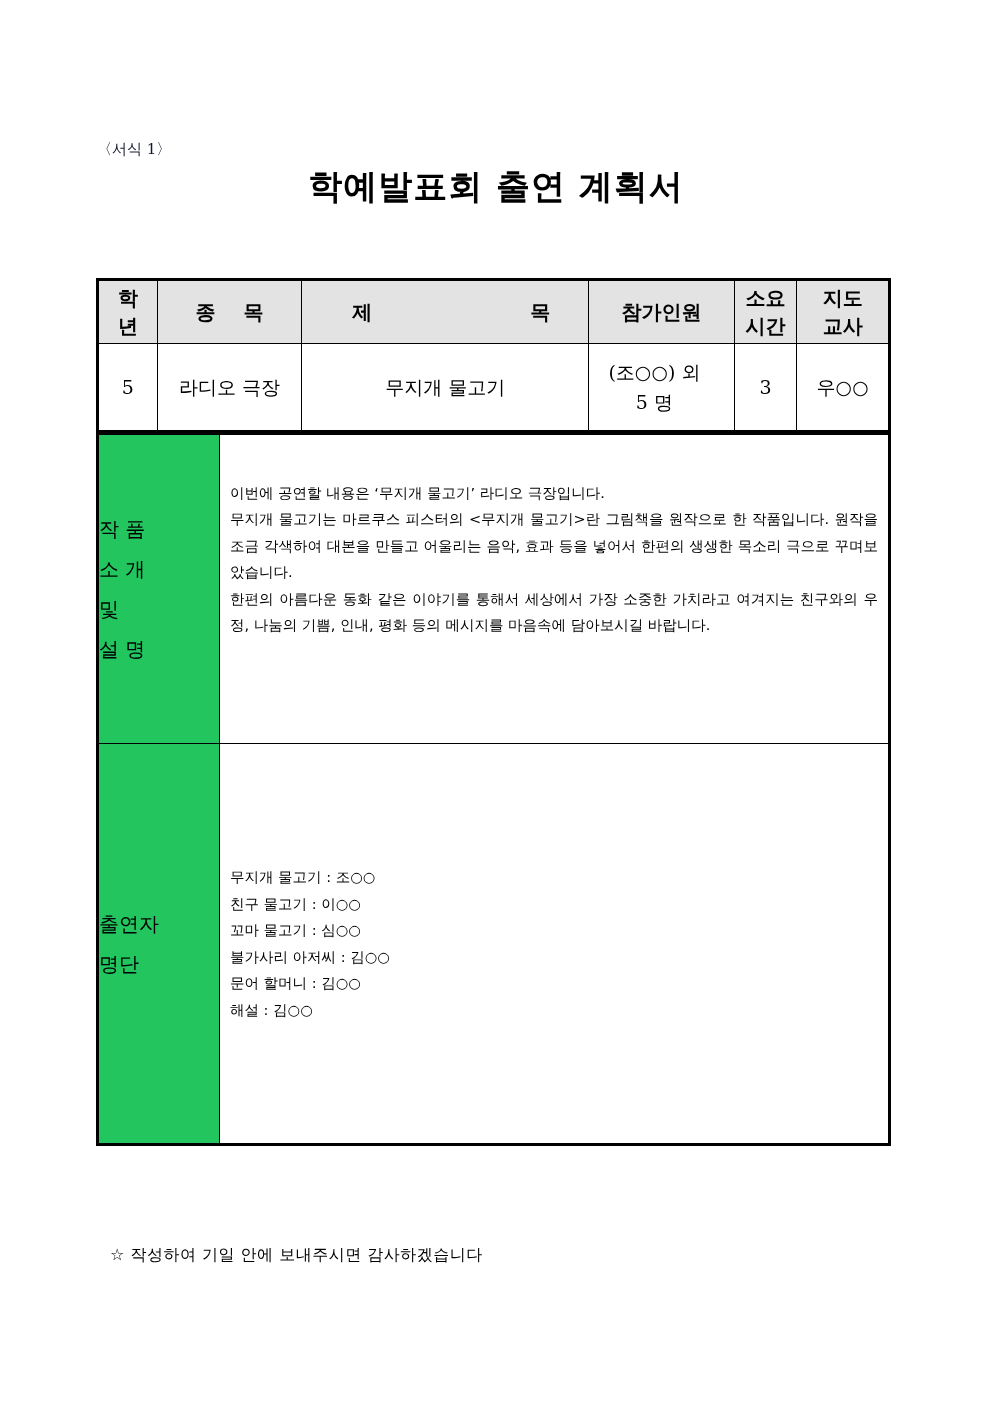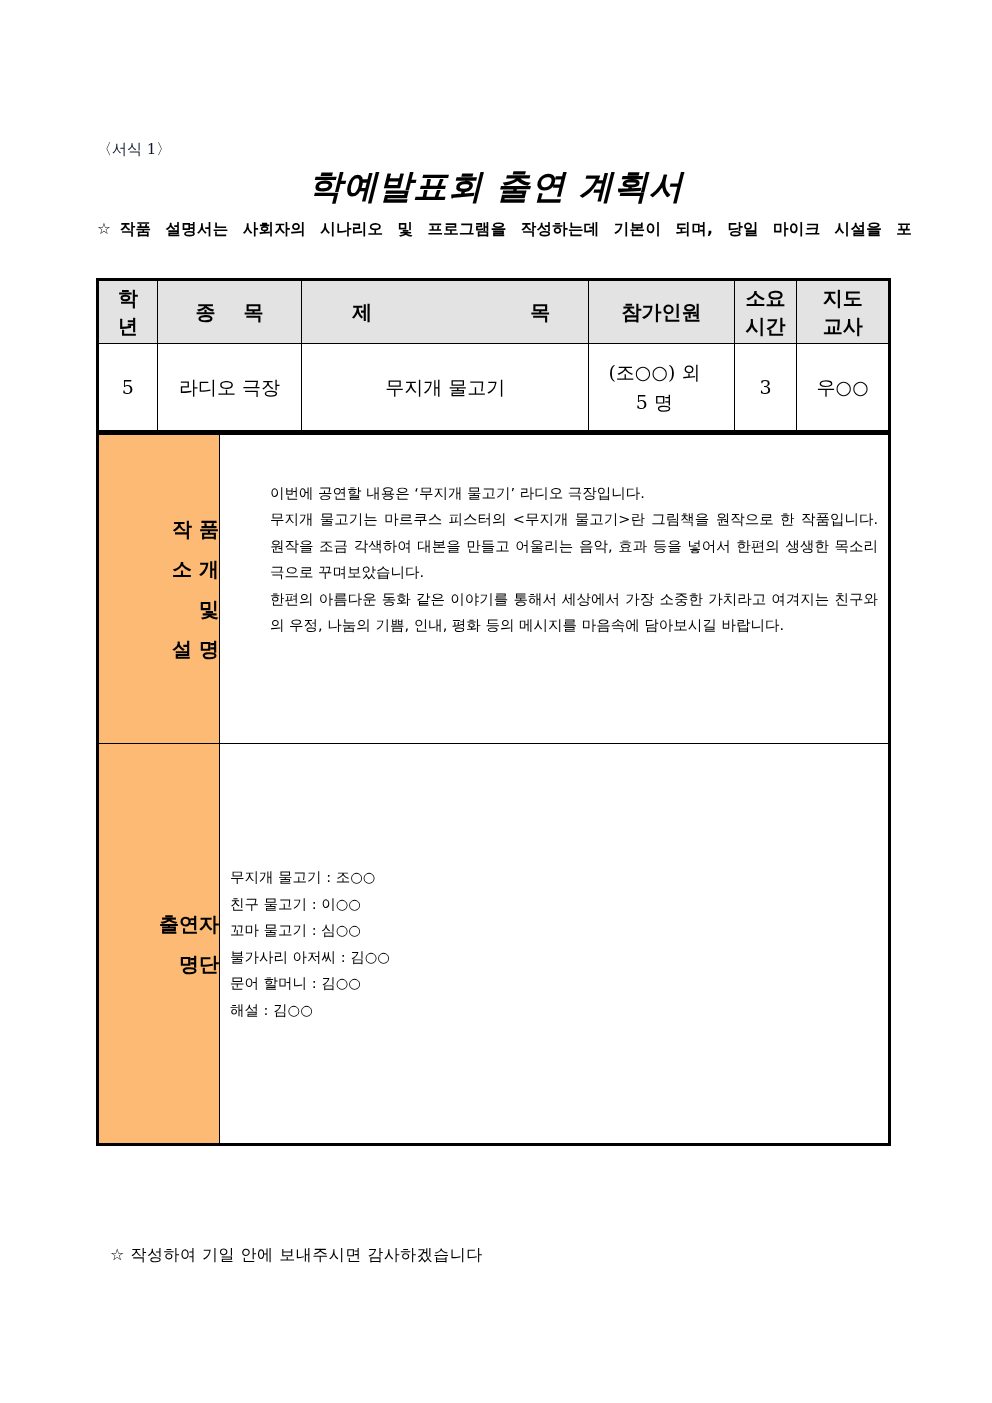--- a/index.html
+++ b/index.html
@@ -1,48 +1,47 @@
 <!DOCTYPE html>
 <html><head>
   <meta charset="utf-8">
   <style>
     * { box-sizing: border-box; margin: 0; padding: 0; }
     html, body { width: 992px; height: 1403px; background: #ffffff; }
     body { position: relative; font-family: "DejaVu Sans", sans-serif; color: #000; }
     .form-no { position: absolute; left: 97px; top: 140px; font-size: 15px; color: #0f172a; font-family: "DejaVu Serif", serif; }
-    .title { position: absolute; left: 0; width: 992px; top: 164px; text-align: center; font-size: 34px; font-weight: bold; font-family: "DejaVu Serif", serif; letter-spacing: 1px; font-style: italic; }
+    .title { position: absolute; left: 0; width: 992px; top: 164px; text-align: center; font-size: 34px; font-weight: bold; font-family: "DejaVu Serif", serif; letter-spacing: 1px; }
     .notice { position: absolute; left: 97px; width: 815px; top: 216px; font-size: 15.5px; font-weight: bold; line-height: 26px; text-align: justify; font-family: "DejaVu Sans", sans-serif; letter-spacing: 0.3px; }
     .notice .l1 { display: block; text-align-last: justify; white-space: nowrap; }
 
     table.top { position: absolute; left: 96px; top: 278px; width: 795px; border-collapse: collapse; border: 3px solid #000; }
     table.top td { border: 1px solid #000; text-align: center; vertical-align: middle; font-family: "DejaVu Serif", serif; }
     table.top tr.head td { background: #e3e3e3; font-size: 20px; font-weight: bold; height: 64px; line-height: 28px; }
     table.top tr.body td { height: 88px; font-size: 19px; line-height: 30px; }
     .spread { display: flex; justify-content: space-between; padding: 0 38px 0 50px; }
 
     table.main { position: absolute; left: 96px; top: 434px; width: 795px; border-collapse: collapse; border: 3px solid #000; border-top: 1px solid #000; }
     table.main td { border: 1px solid #000; vertical-align: middle; }
-    table.main td.lbl { width: 122px; background: #fdba74; text-align: right; font-family: "DejaVu Serif", serif; font-weight: bold; font-size: 20px; line-height: 40px; }
-    .row-intro td { height: 309px; padding-left: 40px; }
+    table.main td.lbl { width: 122px; background: #22c55e; text-align: left; font-family: "DejaVu Serif", serif; font-weight: normal; font-size: 20px; line-height: 40px; }
+    .row-intro td { height: 309px; }
     .row-cast td { height: 401px; }
     .row-prep td { height: 99px; }
     .intro-text { padding: 0 10px; font-size: 14.5px; line-height: 26.5px; text-align: justify; margin-top: -60px; }
     .cast-list { padding: 0 10px; font-size: 14.5px; line-height: 26.5px; }
     .prep-text { text-align: center; font-family: "DejaVu Serif", serif; font-size: 19px; line-height: 34px; padding: 0 20px; }
     .footer-note { position: absolute; left: 110px; top: 1245px; font-size: 16px; letter-spacing: 0.5px; }
     .topline { position: absolute; left: 96px; width: 795px; top: 431px; border-top: 3px solid #000; }
   </style>
 </head>
 <body>
 
 <div class="form-no">〈서식 1〉</div>
 <h1 class="title">학예발표회 출연 계획서</h1>
 
 <div class="notice">
-  <span class="l1">☆작품 설명서는 사회자의 시나리오 및 프로그램을 작성하는데 기본이 되며, 당일 마이크 시설을 포</span>
 </div>
 
 <table class="top">
   <colgroup>
     <col style="width:60px">
       <col style="width:145px">
       <col style="width:288px">
       <col style="width:146px">
       <col style="width:63px">
       <col style="width:93px">

